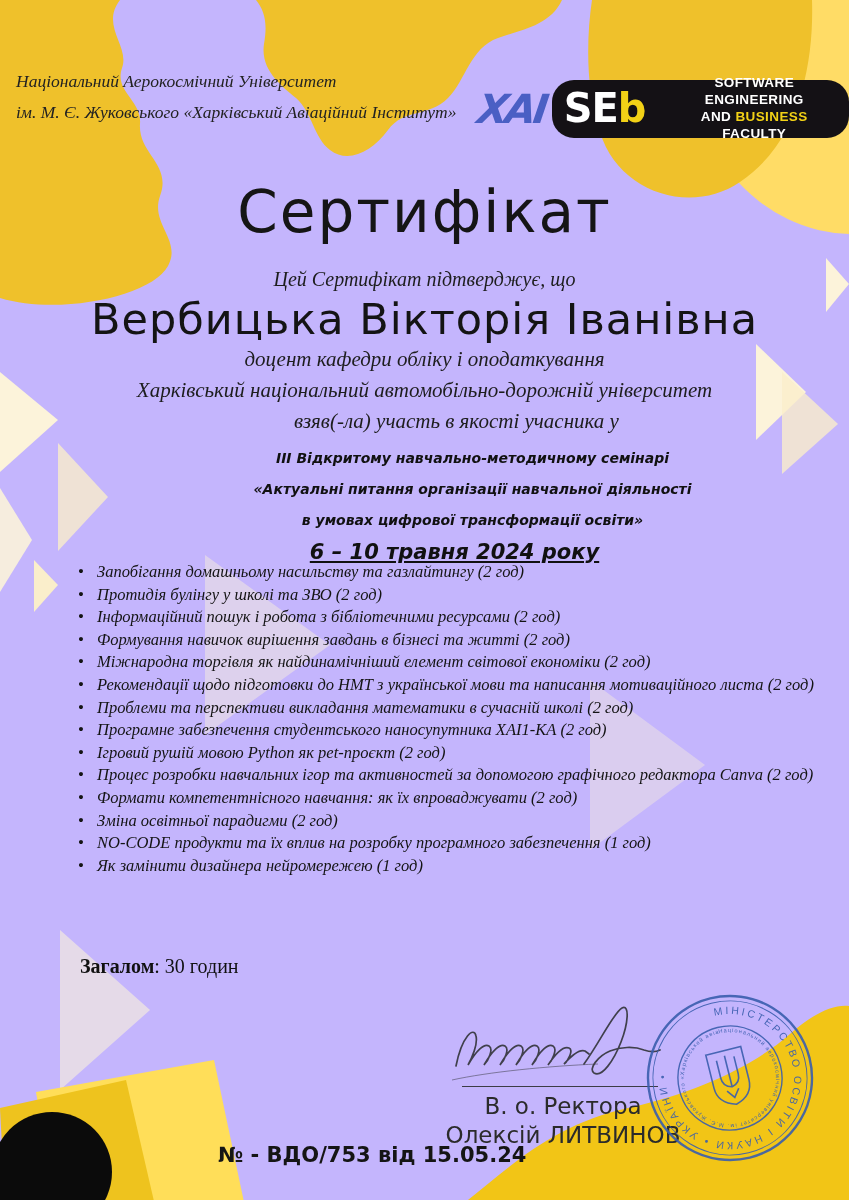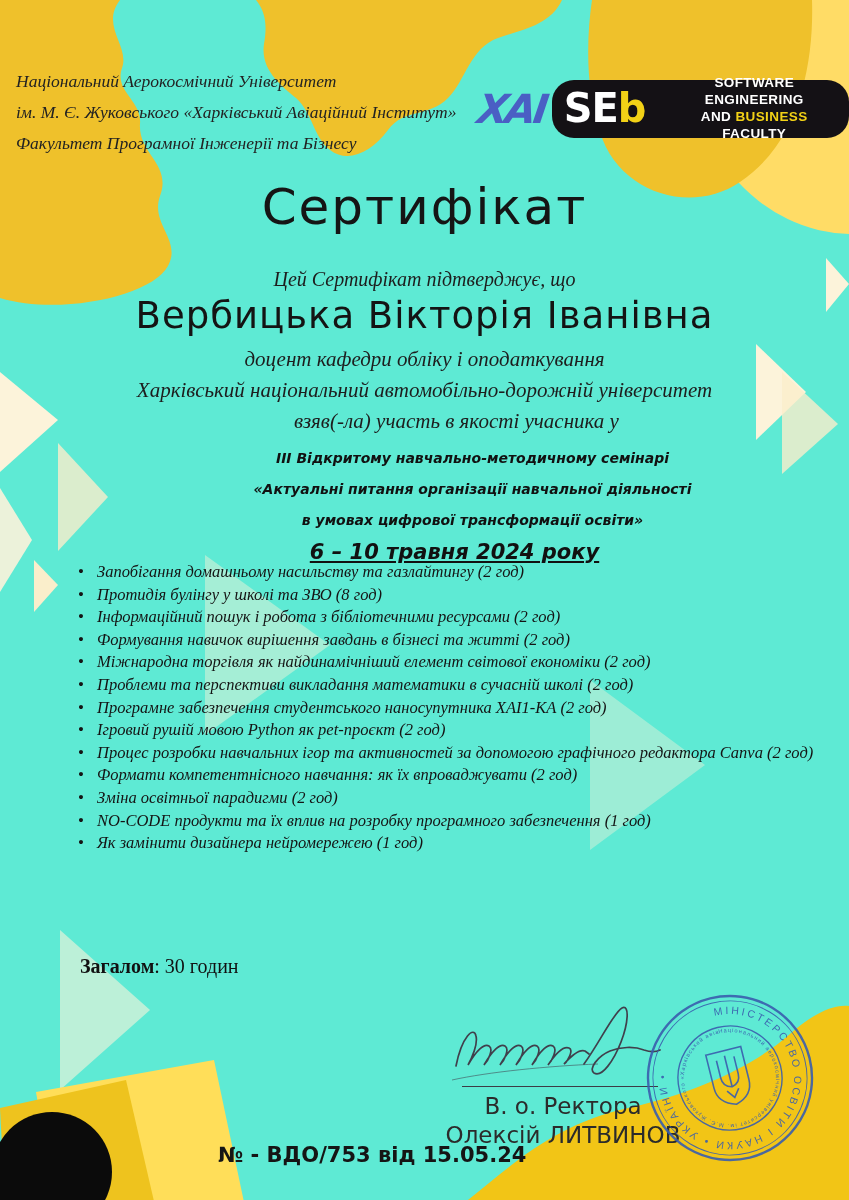--- a/index.html
+++ b/index.html
@@ -1,16 +1,16 @@
 <!DOCTYPE html>
 <html><head>
 <meta charset="utf-8">
 <style>
   html,body{margin:0;padding:0;background:#e8e8e8;}
-  .page{position:relative;width:849px;height:1200px;background:#5eead4;overflow:hidden;
+  .page{position:relative;width:849px;height:1200px;background:#c4b5fd;overflow:hidden;
         font-family:"Liberation Serif",serif;color:#1a1a1a;margin:0 auto;}
   .decor{position:absolute;inset:0;z-index:0;pointer-events:none;}
   .content{position:absolute;inset:0;z-index:1;}
 
   
   .org{position:absolute;left:16px;top:66px;font-style:italic;font-size:17.5px;
        line-height:31px;color:#222;width:470px;}
   .logo{position:absolute;left:478px;top:80px;display:flex;align-items:center;gap:6px;}
   .logo-xai{font-family:"DejaVu Sans",sans-serif;font-weight:bold;font-style:italic;
             font-size:40px;color:#4a5fc4;letter-spacing:-3px;transform:skewX(-8deg);}
@@ -18,26 +18,26 @@
             padding:4px 16px 6px 12px;gap:30px;height:48px;}
   .logo-seb{font-family:"DejaVu Sans",sans-serif;font-weight:bold;font-size:40px;
             color:#ffffff;letter-spacing:-1px;line-height:1;}
   .logo-seb .b{color:#f2d116;}
   .logo-text{font-family:"Liberation Sans",sans-serif;font-weight:bold;font-size:13.5px;
              line-height:17px;color:#ffffff;letter-spacing:.4px;text-align:center;}
   .logo-text .business{color:#f2d116;margin-top:31px;}
 
   
   .title{position:absolute;left:0;top:178px;width:100%;text-align:center;
-         font-family:"DejaVu Sans",sans-serif;font-weight:normal;font-size:50px;
+         font-family:"DejaVu Sans",sans-serif;font-weight:normal;font-size:58px;
          letter-spacing:2px;color:#151515;}
   .confirm{position:absolute;left:0;top:268px;width:100%;text-align:center;
            font-style:italic;font-size:20px;color:#1d1d1d;}
   .name{position:absolute;left:0;top:294px;width:100%;text-align:center;
-        font-family:"DejaVu Sans",sans-serif;font-size:37px;letter-spacing:1px;color:#141414;}
+        font-family:"DejaVu Sans",sans-serif;font-size:43px;letter-spacing:1px;color:#141414;}
   .sub{position:absolute;left:0;width:100%;text-align:center;font-style:italic;
        font-size:21px;color:#1d1d1d;}
   .sub.pos{top:347px;}
   .sub.univ{top:378px;}
   .sub.part{top:409px;padding-left:32px;}
 
   
   .seminar{position:absolute;left:0;top:443px;width:100%;text-align:center;
            font-family:"DejaVu Sans",sans-serif;font-weight:bold;font-style:italic;
            font-size:14px;line-height:31px;color:#111;padding-left:48px;}
@@ -110,21 +110,20 @@
     <path d="M700,1098 C760,1064 798,1026 849,1014 L849,1075 C800,1072 762,1096 722,1118 Z" fill="#ffde59"></path>
     <path d="M468,1200 C515,1162 556,1124 628,1108 C700,1092 756,1064 790,1034
              C812,1014 834,1004 849,1006 L849,1200 Z" fill="#f2c516"></path>
   </svg>
 
   <div class="content">
 
     <div class="org">
       <div>Національний Аерокосмічний Університет</div>
       <div>ім. М. Є. Жуковського «Харківський Авіаційний Інститут»</div>
-      <div>Факультет Програмної Інженерії та Бізнесу</div>
     </div>
 
     <div class="logo">
       <span class="logo-xai">ХАІ</span>
       <span class="logo-box">
         <span class="logo-seb"><span>SE</span><span class="b">b</span></span>
         <span class="logo-text">
           <span>SOFTWARE ENGINEERING</span><br>
           <span><span>AND </span><span class="business">BUSINESS</span><span> FACULTY</span></span>
         </span>
@@ -141,24 +140,25 @@
 
     <div class="seminar">
       <div>ІІІ Відкритому навчально-методичному семінарі</div>
       <div>«Актуальні питання організації навчальної діяльності</div>
       <div>в умовах цифрової трансформації освіти»</div>
     </div>
     <div class="date"><span>6 – 10 травня 2024 року</span></div>
 
     <ul class="topics">
       <li>Запобігання домашньому насильству та газлайтингу (2 год)</li>
-      <li>Протидія булінгу у школі та ЗВО (8 год)</li>
+      <li>Протидія булінгу у школі та ЗВО (2 год)</li>
       <li>Інформаційний пошук і робота з бібліотечними ресурсами (2 год)</li>
       <li>Формування навичок вирішення завдань в бізнесі та житті (2 год)</li>
       <li>Міжнародна торгівля як найдинамічніший елемент світової економіки (2 год)</li>
+      <li>Рекомендації щодо підготовки до НМТ з української мови та написання мотиваційного листа (2 год)</li>
       <li>Проблеми та перспективи викладання математики в сучасній школі (2 год)</li>
       <li>Програмне забезпечення студентського наносупутника ХАІ1-КА (2 год)</li>
       <li>Ігровий рушій мовою Python як pet-проєкт (2 год)</li>
       <li>Процес розробки навчальних ігор та активностей за допомогою графічного редактора Canva (2 год)</li>
       <li>Формати компетентнісного навчання: як їх впроваджувати (2 год)</li>
       <li>Зміна освітньої парадигми (2 год)</li>
       <li>NO-CODE продукти та їх вплив на розробку програмного забезпечення (1 год)</li>
       <li>Як замінити дизайнера нейромережею (1 год)</li>
     </ul>
 

